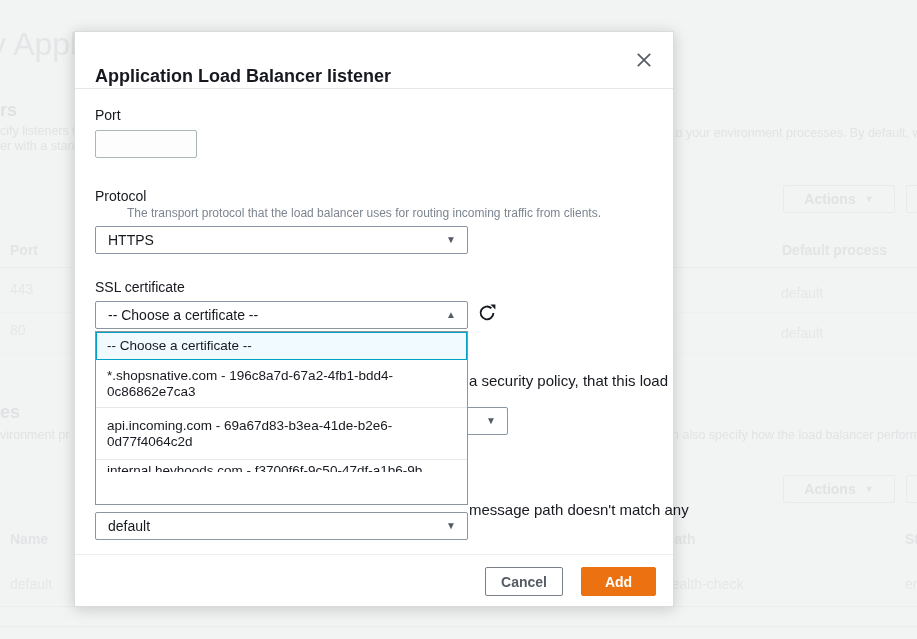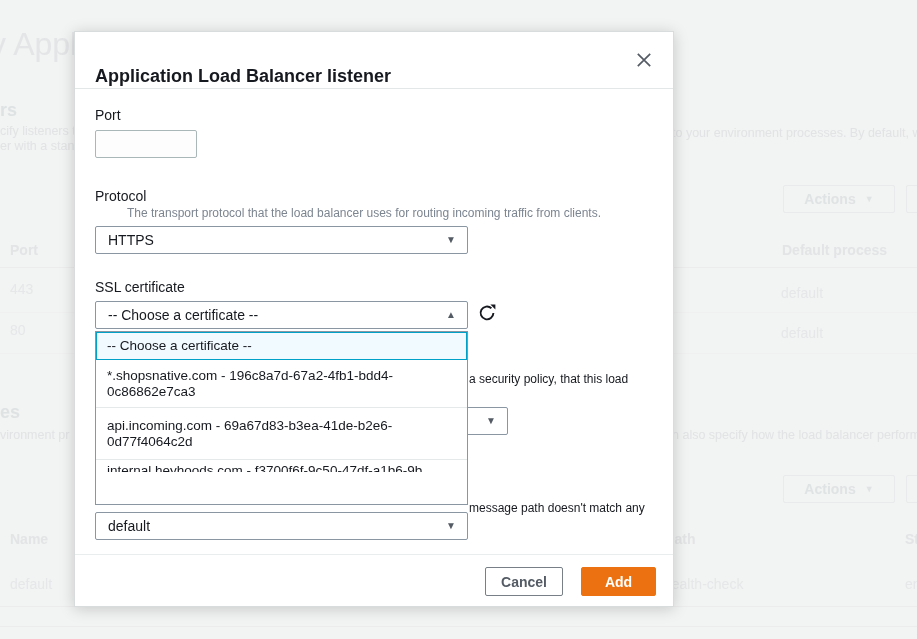--- a/index.html
+++ b/index.html
@@ -23,21 +23,21 @@
   
   .modal { position:absolute; left:74px; top:31px; width:600px; height:576px; background:#ffffff;
            border:1px solid #d8dcdc; box-shadow:0 2px 14px rgba(0,0,0,0.18); box-sizing:border-box; }
   .modal-header { position:absolute; left:0; top:0; width:100%; height:57px;
                   border-bottom:1px solid #e4e7e7; box-sizing:border-box; }
   .modal-title { position:absolute; left:20px; top:18px; font-size:18px; font-weight:bold; color:#16191f;margin-top:16px; }
   .close-btn { position:absolute; right:20px; top:19px; width:18px; height:18px; cursor:pointer; }
 
   .lbl { position:absolute; font-size:14px; color:#16191f; }
   .desc { position:absolute; font-size:12px; color:#7c8590; white-space:nowrap; }
-  .txt-frag { position:absolute; font-size:12px; color:#16191f; white-space:nowrap; z-index:1; }
+  .txt-frag { position:absolute; font-size:15px; color:#16191f; white-space:nowrap; z-index:1; }
 
   .input { position:absolute; border:1px solid #aab7b8; border-radius:2px; background:#fdfdfd;
            box-sizing:border-box; font-size:14px; color:#16191f; padding:0 8px;
            font-family:"Liberation Sans", sans-serif; }
   .sel { position:absolute; width:373px; height:28px; border:1px solid #8a97a2; border-radius:2px;
          background:#fff; box-sizing:border-box; font-size:14px; color:#16191f;
          display:flex; align-items:center; padding:0 12px; cursor:pointer; }
   .sel .caret { position:absolute; right:11px; top:50%; transform:translateY(-52%);
                 font-size:10px; color:#545b64; }
   .sel-behind { z-index:1; width:413px; }

